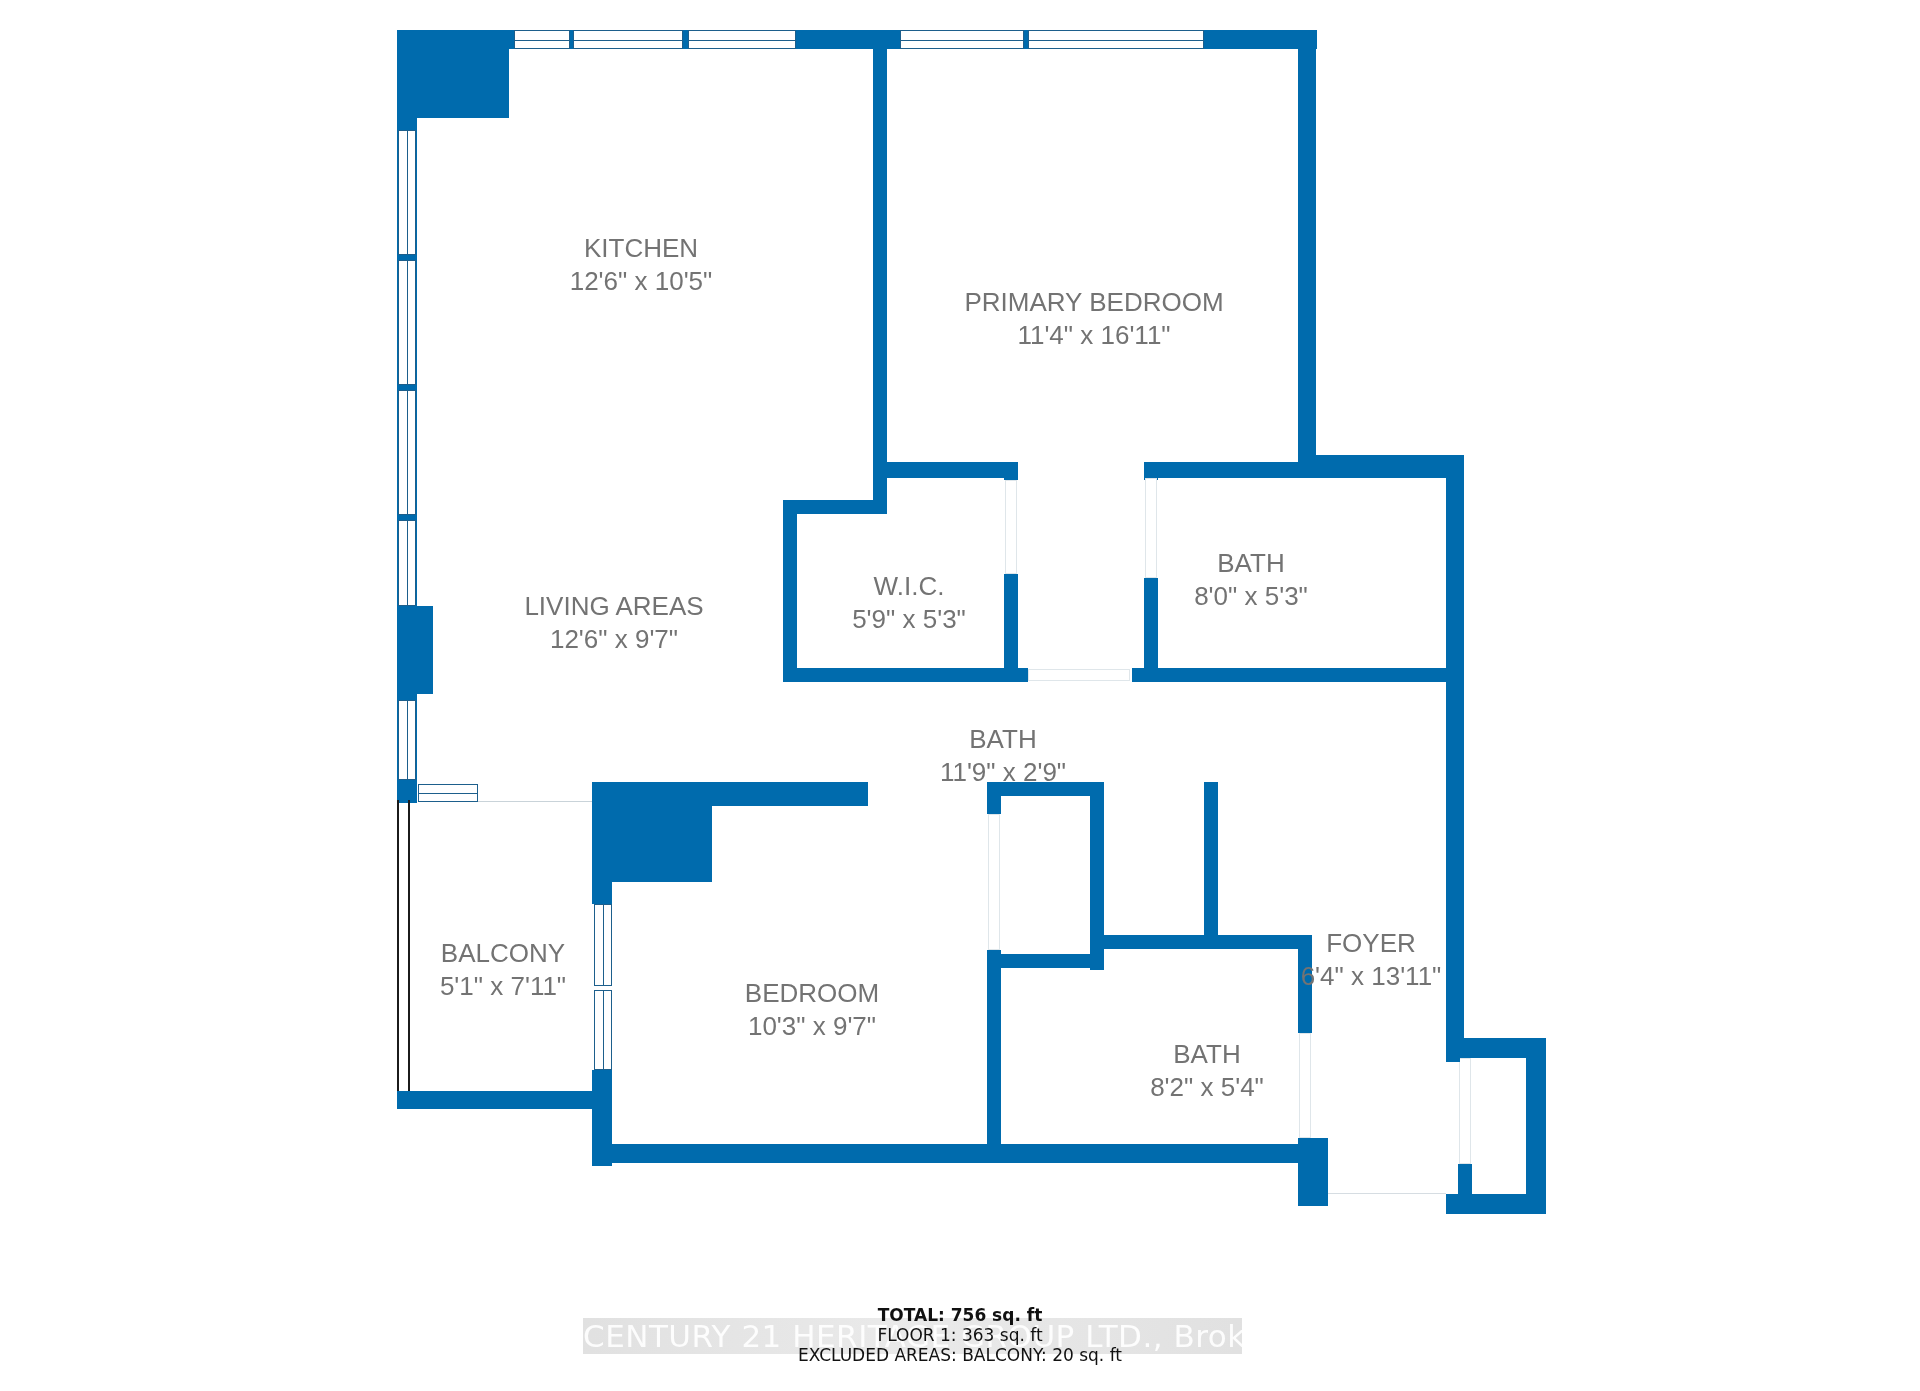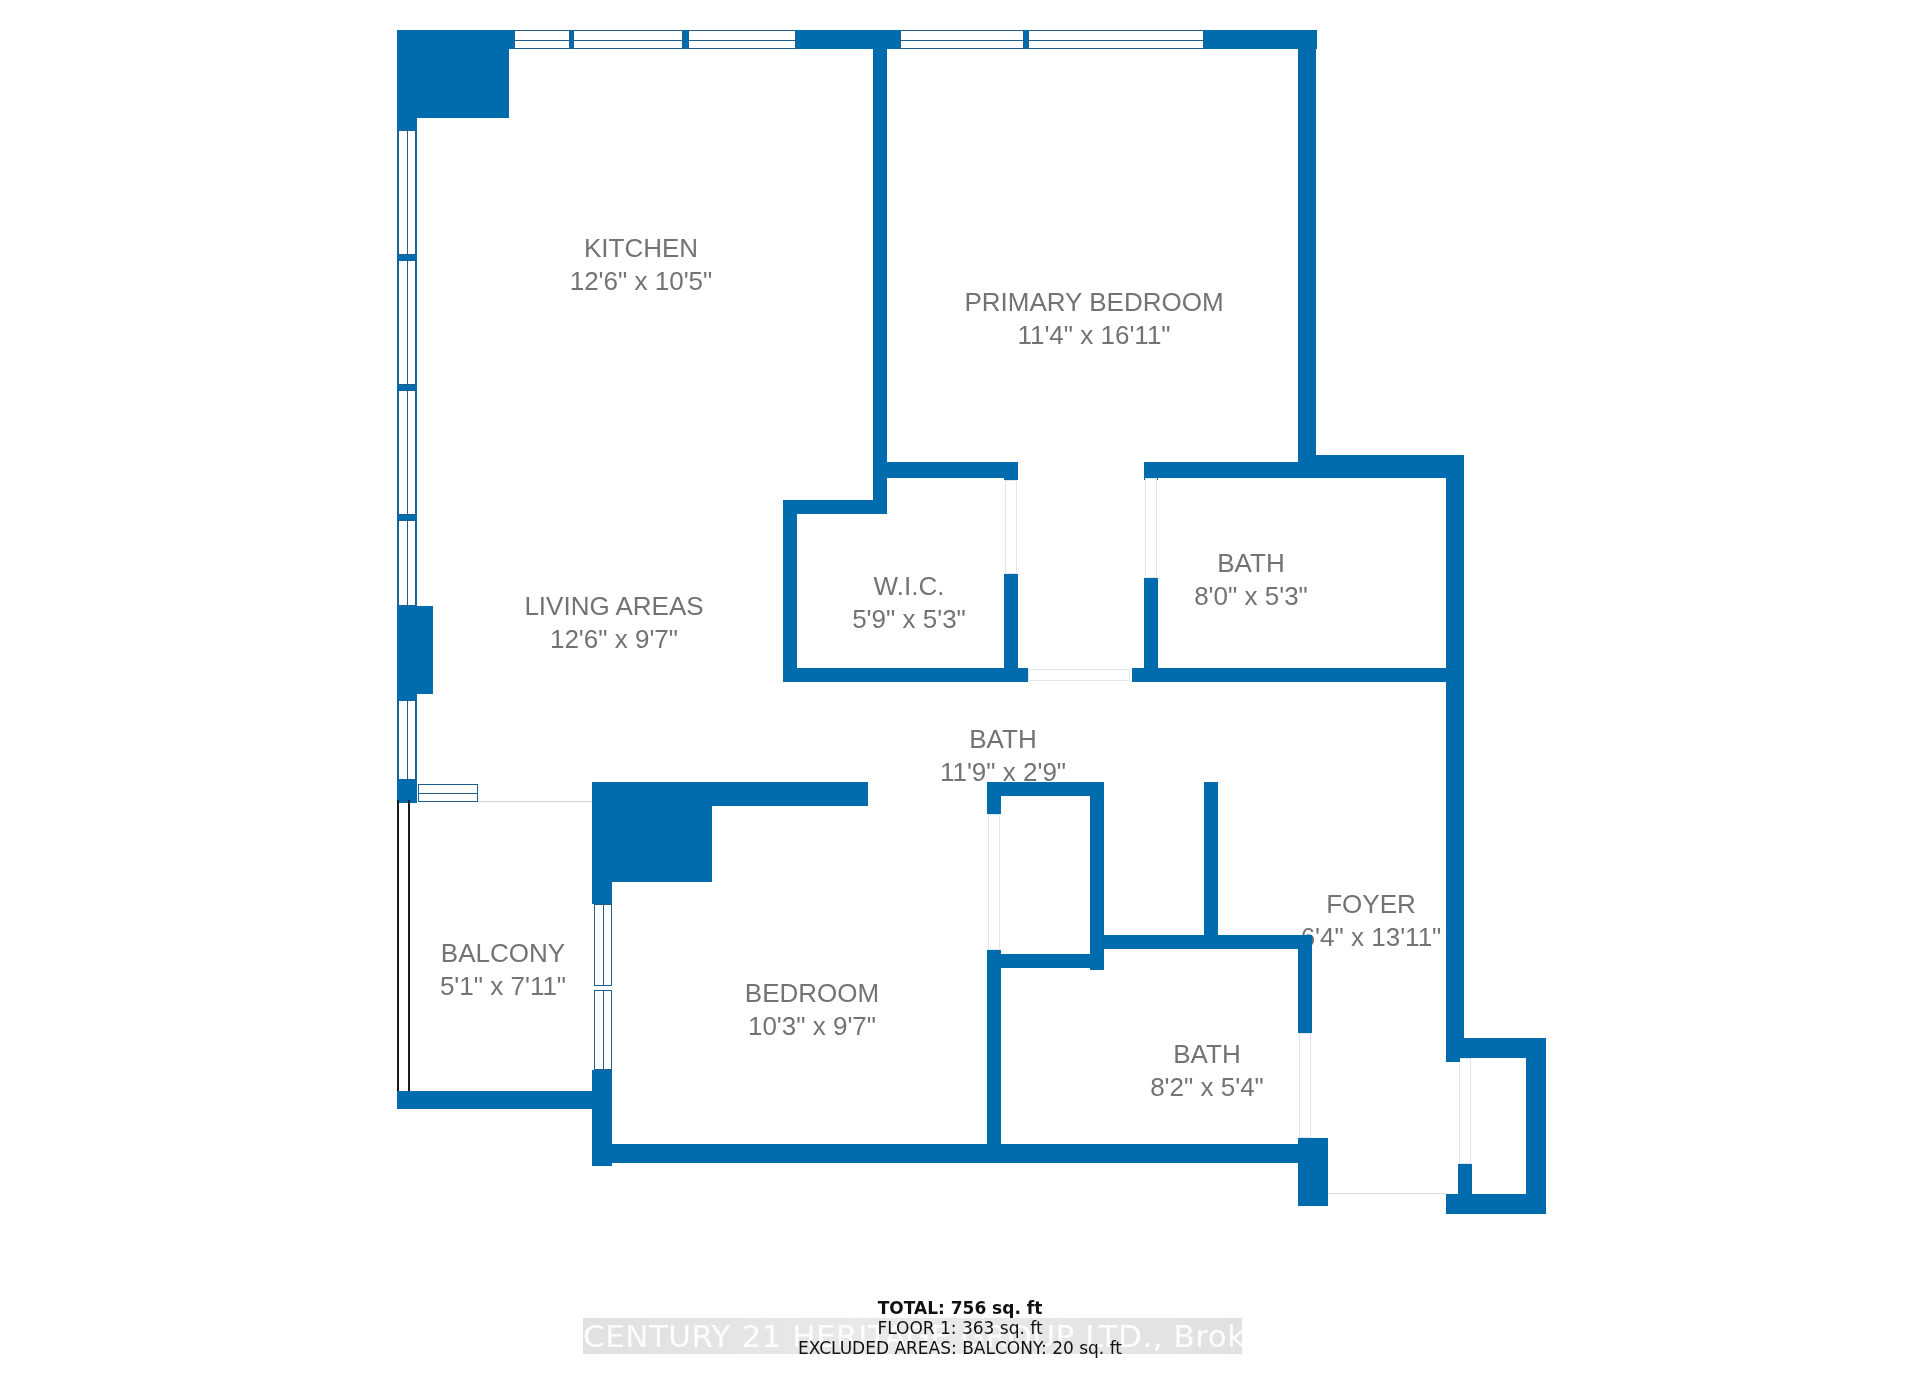--- a/index.html
+++ b/index.html
@@ -9,21 +9,21 @@
   .window { position: absolute; background: #ffffff; border: 1.5px solid #1d5f8c; box-sizing: border-box; }
   .window.h::after { content: ""; position: absolute; left: 0; right: 0; top: 50%; border-top: 1.5px solid #1d5f8c; }
   .window.v::after { content: ""; position: absolute; top: 0; bottom: 0; left: 50%; border-left: 1.5px solid #1d5f8c; }
   .door-gap { position: absolute; background: #ffffff; border: 1px solid #dfe6ea; box-sizing: border-box; }
   .rail { position: absolute; background: #1b1b1b; }
   .room-label { position: absolute; text-align: center; color: #737373; font-family: "Liberation Sans", sans-serif; font-size: 26px; line-height: 33px; transform: translate(-50%, -50%); white-space: nowrap; }
   .room-label .dim { display: block; }
   .footer { position: absolute; left: 0; width: 1920px; top: 1298px; text-align: center; font-family: "DejaVu Sans", sans-serif; font-size: 17px; line-height: 20px; color: #111; }
   .footer .total { font-weight: bold; }
   .watermark { position: absolute; left: 583px; top: 1318px; width: 659px; height: 36px; background: linear-gradient(to right, rgba(200,200,200,0.55), rgba(225,225,225,0.7), rgba(200,200,200,0.55)); color: rgba(255,255,255,0.9); font-family: "DejaVu Sans", sans-serif; font-size: 31px; line-height: 36px; text-align: center; white-space: nowrap; letter-spacing: 0.5px; }
-  .footer-lines { position: relative; z-index: 2; }
+  .footer-lines { position: relative; z-index: 2; margin-top: 7px; }
 </style>
 </head>
 <body>
 
 <div class="plan">
 
   <div class="wall" style="left:397px;top:30px;width:112px;height:88px;"></div>
   <div class="wall" style="left:397px;top:30px;width:20px;height:100px;"></div>
 
   <div class="wall" style="left:397px;top:30px;width:920px;height:19px;"></div>
@@ -122,21 +122,21 @@
     <span class="dim">5'9" x 5'3"</span>
   </div>
   <div class="room-label" style="left:1251px;top:580px;">
     <span>BATH</span>
     <span class="dim">8'0" x 5'3"</span>
   </div>
   <div class="room-label" style="left:1003px;top:756px;">
     <span>BATH</span>
     <span class="dim">11'9" x 2'9"</span>
   </div>
-  <div class="room-label" style="left:1371px;top:921px;">
+  <div class="room-label" style="left:1371px;top:960px;">
     <span>FOYER</span>
     <span class="dim">6'4" x 13'11"</span>
   </div>
   <div class="room-label" style="left:503px;top:970px;">
     <span>BALCONY</span>
     <span class="dim">5'1" x 7'11"</span>
   </div>
   <div class="room-label" style="left:812px;top:1010px;">
     <span>BEDROOM</span>
     <span class="dim">10'3" x 9'7"</span>

